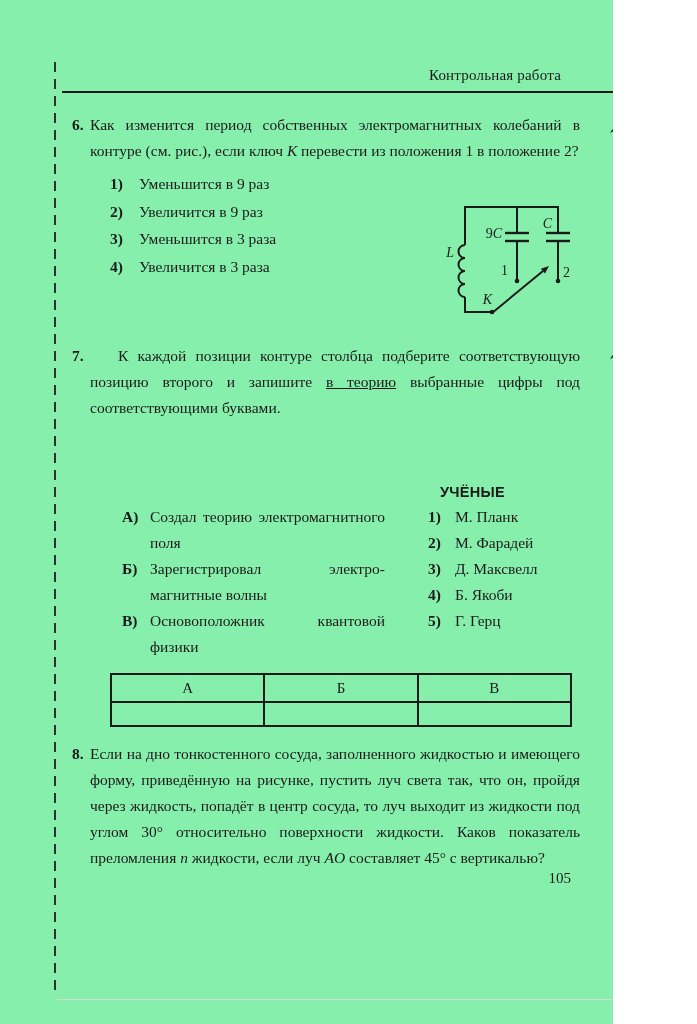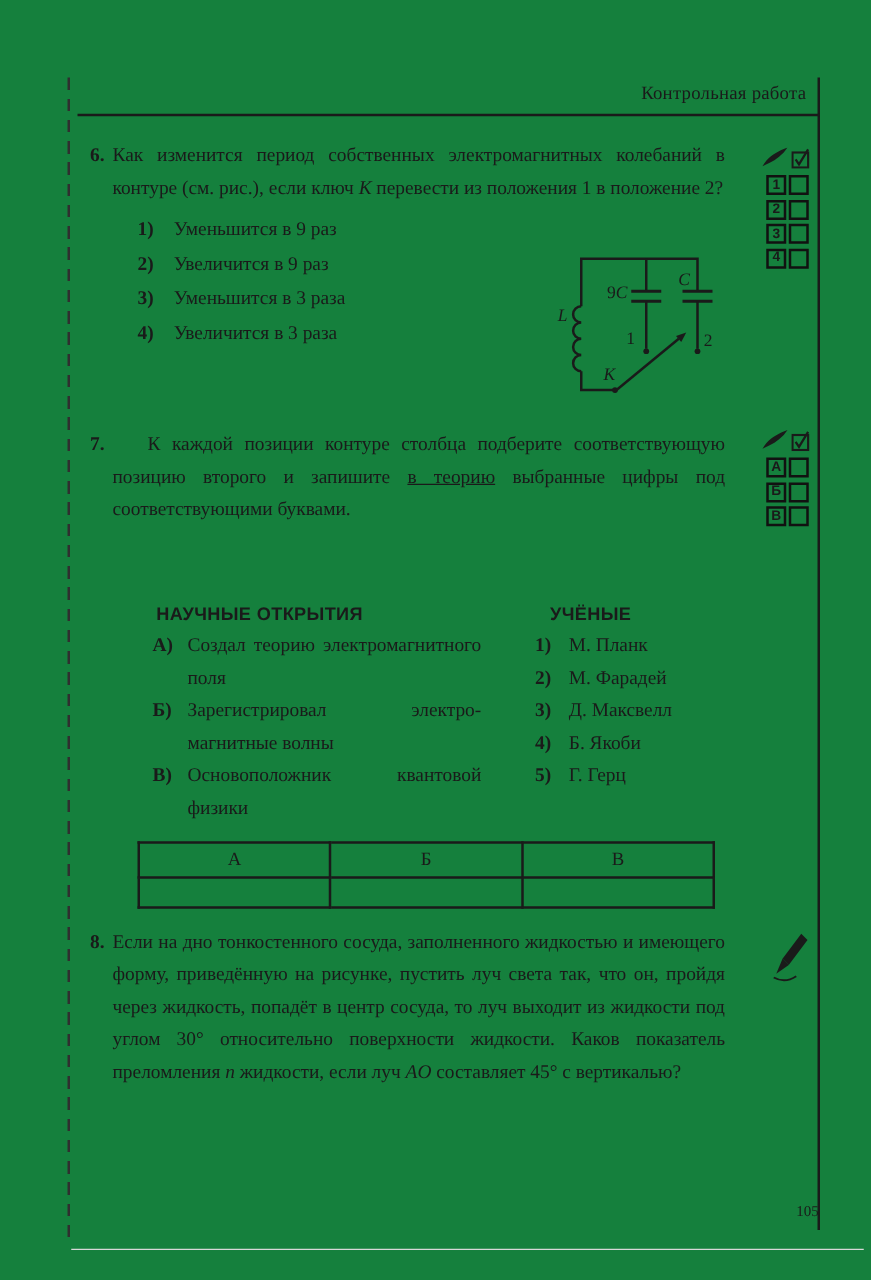--- a/index.html
+++ b/index.html
@@ -1,26 +1,26 @@
 <!DOCTYPE html>
 <html><head>
 <meta charset="utf-8">
 <style>
   *{margin:0;padding:0;box-sizing:border-box}
   body{background:#fff}
-  .page{position:relative;width:697px;height:1024px;background:#15803d;
+  .page{position:relative;width:613px;height:1024px;background:#86efac;
         font-family:"Liberation Serif",serif;color:#1a1a1a;overflow:hidden}
 
   .dashline{position:absolute;left:54px;top:62px;width:2px;height:933px;
             background:repeating-linear-gradient(to bottom,#2f2f2f 0 10px,transparent 10px 17px)}
   .vline{position:absolute;left:654px;top:62px;width:2px;height:922px;background:#1a1a1a}
   .runhead{position:absolute;top:67px;right:52px;font-size:15px;letter-spacing:.2px}
   .headrule{position:absolute;left:62px;top:91px;width:594px;height:2px;background:#1a1a1a}
   .botline{position:absolute;left:57px;top:999px;width:634px;height:1px;background:#d8d8d8}
-  .pagenum{position:absolute;top:962px;right:42px;font-size:12px}
+  .pagenum{position:absolute;top:870px;right:42px;font-size:15px}
 
   .q{position:absolute;left:72px;width:508px;font-size:15.5px;line-height:26px}
   .qnum{position:absolute;left:0;top:0;font-weight:bold}
   .qtext{margin-left:18px;text-align:justify}
   .qtext p{margin:0}
   .p-indent{text-indent:28px}
   .q6{top:112px}
   .q7{top:343px;height:384px}
   .q8{top:741px}
 
@@ -140,21 +140,20 @@
       <span class="abox">4</span>
       <span class="abox"></span>
     </div>
   </div>
 
   <section class="q q7">
     <span class="qnum">7.</span>
     <div class="qtext">
       <p class="p-indent"><span>К каждой позиции контуре столбца подберите соот­ветствующую позицию второго и запишите </span><u>в теорию</u><span> выбранные цифры под соответствующими буквами.</span></p>
     </div>
-    <span class="colhead ch1">НАУЧНЫЕ ОТКРЫТИЯ</span>
     <span class="colhead ch2">УЧЁНЫЕ</span>
 
     <div class="discoveries">
       <div class="ditem">
         <span class="dl">А)</span>
         <span class="dtext">Создал теорию электро­магнитного поля</span>
       </div>
       <div class="ditem">
         <span class="dl">Б)</span>
         <span class="dtext">Зарегистрировал электро­магнитные волны</span>

